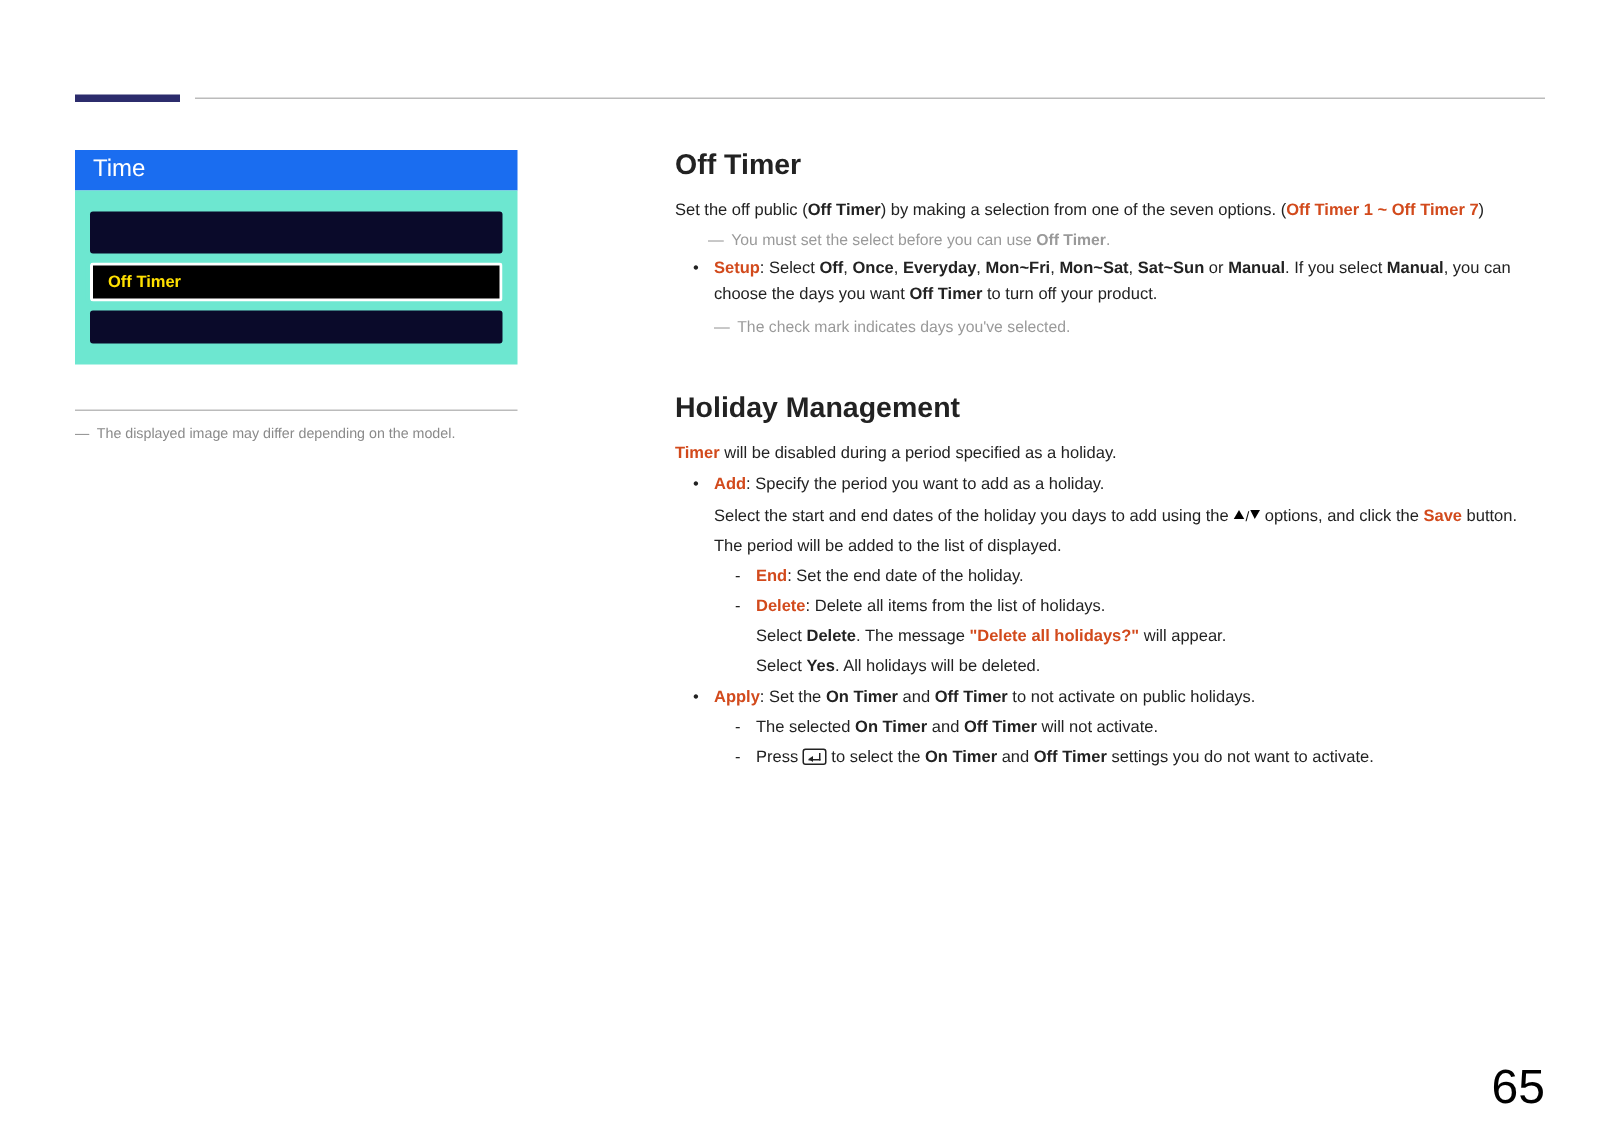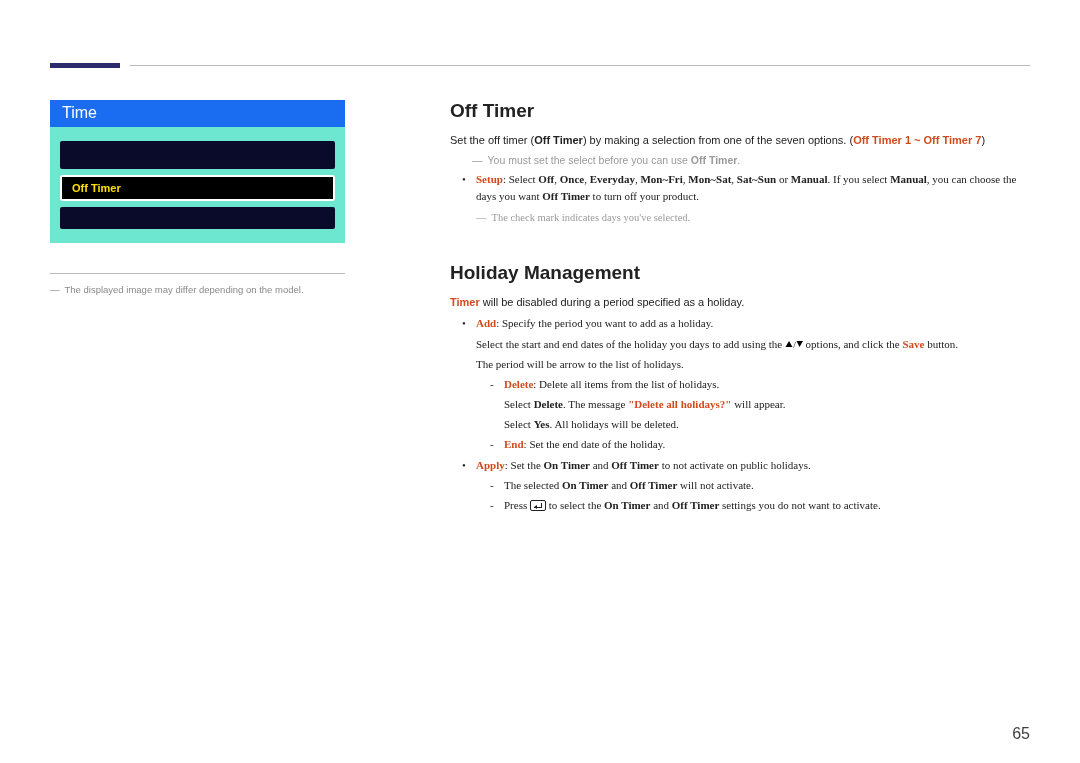--- a/index.html
+++ b/index.html
@@ -97,21 +97,21 @@
     font-size: 19px;
     font-weight: 700;
     color: #222;
     margin-bottom: 10px;
   }
   h2.section.holding { margin-top: 36px; }
   .para { font-size: 11px; line-height: 1.55; margin-bottom: 3px; }
   .muted { color: #9a9a9a; font-size: 10.5px; }
   .em { font-weight: 700; color: #d24a1c; text-align: right; }
   .emb { font-weight: 700; }
-  ul.bul { list-style: none; margin: 4px 0 4px 12px; font-family: Liberation Serif, serif; }
+  ul.bul { list-style: none; margin: 4px 0 4px 12px; }
   ul.bul > li { position: relative; padding-left: 14px; margin: 4px 0; line-height: 1.55; }
   ul.bul > li::before { content: "•"; position: absolute; left: 0; top: 0; color: #222; }
   ul.sub { list-style: none; margin: 2px 0 2px 14px; }
   ul.sub > li { position: relative; padding-left: 14px; margin: 3px 0; line-height: 1.55; }
   ul.sub > li::before { content: "-"; position: absolute; left: 0; top: 0; color: #222; }
   .note-row { margin: 5px 0 5px 22px; display:flex; gap:4px; }
   .note-row .dash { color:#9a9a9a; }
   .triangles svg { vertical-align: -1px; }
   .enter-icon {
     display: inline-block;
@@ -136,22 +136,22 @@
     left:3px; top:4.5px;
     width:0;height:0;
     border-top:2px solid transparent;
     border-bottom:2px solid transparent;
     border-right:3px solid #222;
   }
   .page-num {
     position: absolute;
     bottom: 20px;
     right: 50px;
-    font-size: 16px;
-    color: #404040;
+    font-size: 32px;
+    color: #000000;
     font-weight: 300;
   }
 </style>
 </head>
 <body>
 
 <div class="top-bar"></div>
 <div class="top-rule"></div>
 
 <div class="left-col">
@@ -170,21 +170,21 @@
     <span class="dash">―</span>
     <span>The displayed image may differ depending on the model.</span>
   </div>
 </div>
 
 <div class="right-col">
 
   <h2 class="section">Off Timer</h2>
 
   <p class="para">
-    <span>Set the off timer (</span><span class="emb">Off Timer</span><span>) by making a selection from one of the seven options. (</span><span class="em">Off Timer 1 ~ Off Timer 7</span><span>)</span>
+    <span>Set the off public (</span><span class="emb">Off Timer</span><span>) by making a selection from one of the seven options. (</span><span class="em">Off Timer 1 ~ Off Timer 7</span><span>)</span>
   </p>
 
   <div class="note-row muted">
     <span class="dash">―</span>
     <span><span>You must set the select before you can use </span><span class="emb" style="color:#9a9a9a">Off Timer</span><span>.</span></span>
   </div>
 
   <ul class="bul">
     <li>
       <span class="em">Setup</span><span>: Select </span><span class="emb">Off</span><span>, </span><span class="emb">Once</span><span>, </span><span class="emb">Everyday</span><span>, </span><span class="emb">Mon~Fri</span><span>, </span><span class="emb">Mon~Sat</span><span>, </span><span class="emb">Sat~Sun</span><span> or </span><span class="emb">Manual</span><span>. If you select </span><span class="emb">Manual</span><span>, you can choose the days you want </span><span class="emb">Off Timer</span><span> to turn off your product.</span>
@@ -205,32 +205,32 @@
     <li>
       <span class="em">Add</span><span>: Specify the period you want to add as a holiday.</span>
       <div class="para" style="margin-top:3px">
         <span>Select the start and end dates of the holiday you days to add using the </span><span class="triangles"><svg width="18" height="9">
               <polygon points="4,1 7.5,7 0.5,7" fill="#000"></polygon>
               <text x="8.3" y="8" font-size="9">/</text>
               <polygon points="11,7 18,7 14.5,1" fill="none"></polygon>
               <polygon points="11.5,1 18,1 14.5,7" fill="#000"></polygon>
             </svg></span><span> options, and click the </span><span class="em">Save</span><span> button.</span>
       </div>
-      <div class="para">The period will be arrow to the list of holidays.</div>
+      <div class="para">The period will be added to the list of displayed.</div>
       <ul class="sub">
+        <li><span class="em">End</span><span>: Set the end date of the holiday.</span></li>
         <li>
           <span class="em">Delete</span><span>: Delete all items from the list of holidays.</span>
           <div class="para" style="margin-top:3px">
             <span>Select </span><span class="emb">Delete</span><span>. The message </span><span class="em">"Delete all holidays?"</span><span> will appear.</span>
           </div>
           <div class="para">
             <span>Select </span><span class="emb">Yes</span><span>. All holidays will be deleted.</span>
           </div>
         </li>
-        <li><span class="em">End</span><span>: Set the end date of the holiday.</span></li>
       </ul>
     </li>
     <li>
       <span class="em">Apply</span><span>: Set the </span><span class="emb">On Timer</span><span> and </span><span class="emb">Off Timer</span><span> to not activate on public holidays.</span>
       <ul class="sub">
         <li>
           <span>The selected </span><span class="emb">On Timer</span><span> and </span><span class="emb">Off Timer</span><span> will not activate.</span>
         </li>
         <li>
           <span>Press </span><span class="enter-icon"></span><span> to select the </span><span class="emb">On Timer</span><span> and </span><span class="emb">Off Timer</span><span> settings you do not want to activate.</span>

